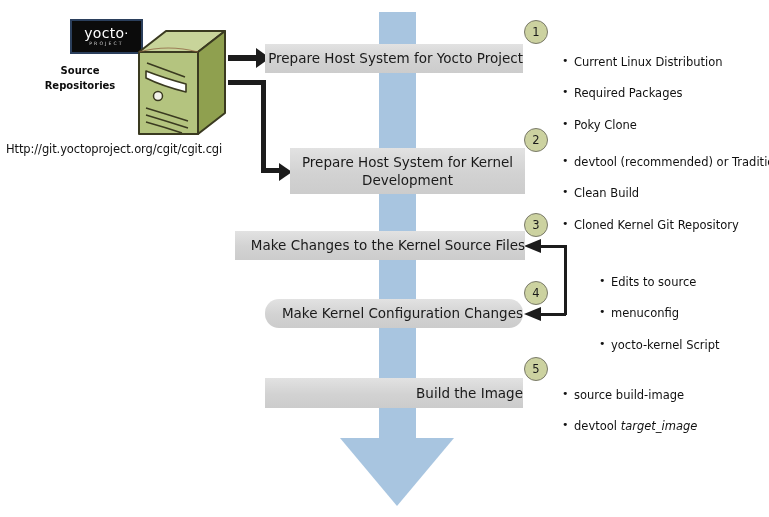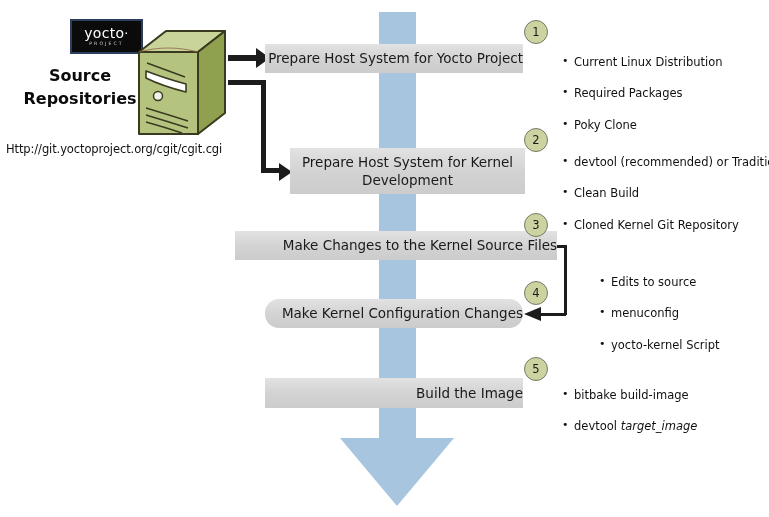--- a/index.html
+++ b/index.html
@@ -33,38 +33,38 @@
     background:linear-gradient(to bottom,#e2e2e2 0%,#d2d2d2 55%,#cccccc 100%);
     color:#1a1a1a;
     font-size:13.5px;
     display:flex;align-items:center;justify-content:flex-end;
     text-align:center;
     line-height:1.35;
     z-index:3;
   }
   #box-1{left:265px;top:44px;width:258px;height:29px;}
   #box-2{left:290px;top:148px;width:235px;height:46px;}
-  #box-3{left:235px;top:231px;width:290px;height:29px;padding-left:32px;}
+  #box-3{left:235px;top:231px;width:290px;height:29px;}
   #box-4{left:265px;top:299px;width:258px;height:29px;border-radius:14px;}
   #box-5{left:265px;top:378px;width:258px;height:30px;}
 
   
   .logo{
     position:absolute;left:70px;top:19px;width:73px;height:35px;
     background:#0b0b0b;border:2px solid #2b3f5c;box-sizing:border-box;
     display:flex;flex-direction:column;align-items:center;justify-content:center;
   }
   .logo-top{color:#ffffff;font-size:14px;letter-spacing:.3px;line-height:1;}
   .logo-dot{font-size:13px;}
   .logo-sub{color:#cfcfcf;font-size:4.6px;letter-spacing:2.1px;line-height:1;margin-top:2px;}
 
   
   .src-label{
     position:absolute;left:20px;top:64px;width:120px;
-    text-align:center;font-size:16px;font-weight:bold;color:#0b0b0b;
+    text-align:center;font-size:10px;font-weight:bold;color:#0b0b0b;
     line-height:1.45;
   }
   .url-label{
     position:absolute;left:6px;top:142px;width:230px;
     font-size:11.5px;color:#111;letter-spacing:-.1px;
   }
 
   
   .server{position:absolute;left:136px;top:28px;width:92px;height:110px;}
 
@@ -221,18 +221,18 @@
   <div class="blist" id="list-3">
     <ul>
       <li>Edits to source</li>
       <li>menuconfig</li>
       <li>yocto-kernel Script</li>
     </ul>
   </div>
 
   <div class="blist" id="list-5">
     <ul>
-      <li>bitbake build-image</li>
+      <li>source build-image</li>
       <li><span>devtool </span><span class="ital">target_image</span></li>
     </ul>
   </div>
 
 </div>
 
 </body></html>

